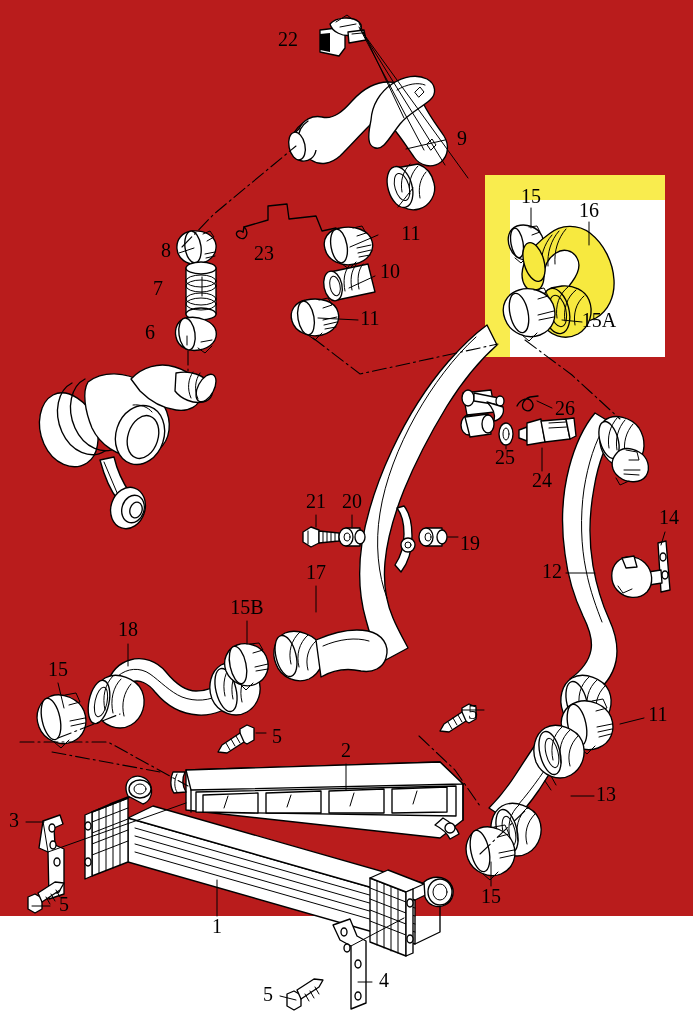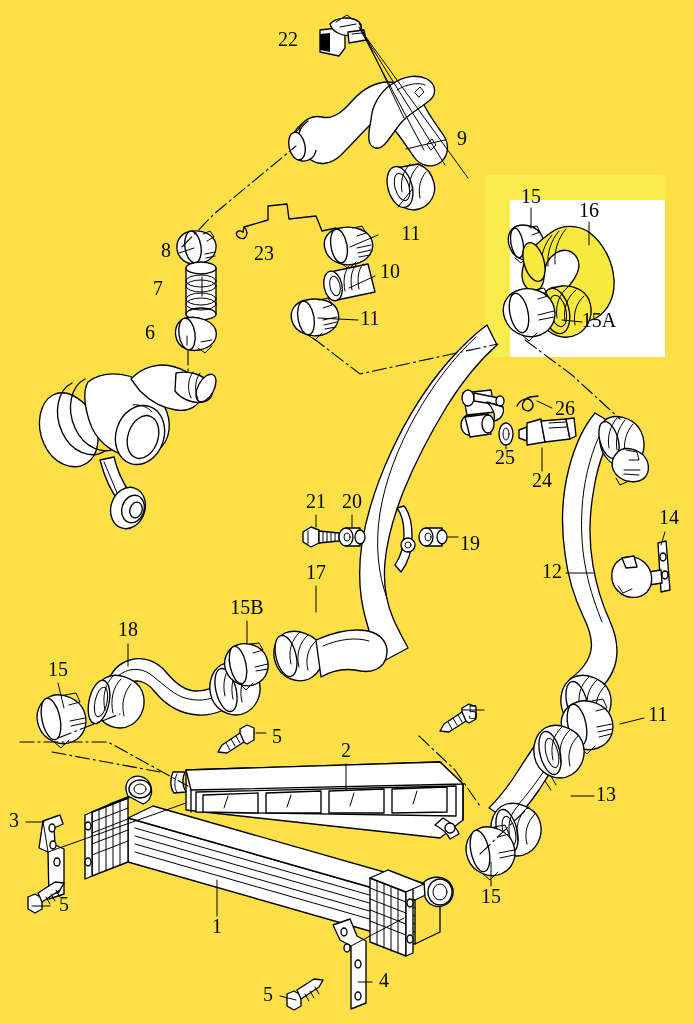--- a/index.html
+++ b/index.html
@@ -1,19 +1,19 @@
 <!DOCTYPE html>
 <html><head>
 <meta charset="utf-8">
 <title>Parts Diagram</title>
 <style>
   html,body{margin:0;padding:0;background:#ffffff;}
   body{width:693px;height:1024px;overflow:hidden;
        font-family:"Liberation Serif", serif;}
-  #sheet{position:relative;width:693px;height:1024px;background:#fde047;}
+  #sheet{position:relative;width:693px;height:916px;background:#b91c1c;}
   svg{display:block;}
   .ln{fill:none;stroke:#000;stroke-width:1.35;stroke-linecap:round;stroke-linejoin:round;}
   .ln-thin{fill:none;stroke:#000;stroke-width:1;stroke-linecap:round;stroke-linejoin:round;}
   .ln-dash{fill:none;stroke:#000;stroke-width:1.1;stroke-linecap:round;
            stroke-dasharray:14 4 2 4;}
   .fill-w{fill:#ffffff;stroke:#000;stroke-width:1.35;stroke-linejoin:round;}
   .fill-y{fill:#f7e93f;stroke:#000;stroke-width:1.35;stroke-linejoin:round;}
   .fill-k{fill:#000;stroke:none;}
   .hl{fill:#f9ec4e;stroke:none;}
   .lbl{font-family:"Liberation Serif", serif;font-size:20px;fill:#000;

